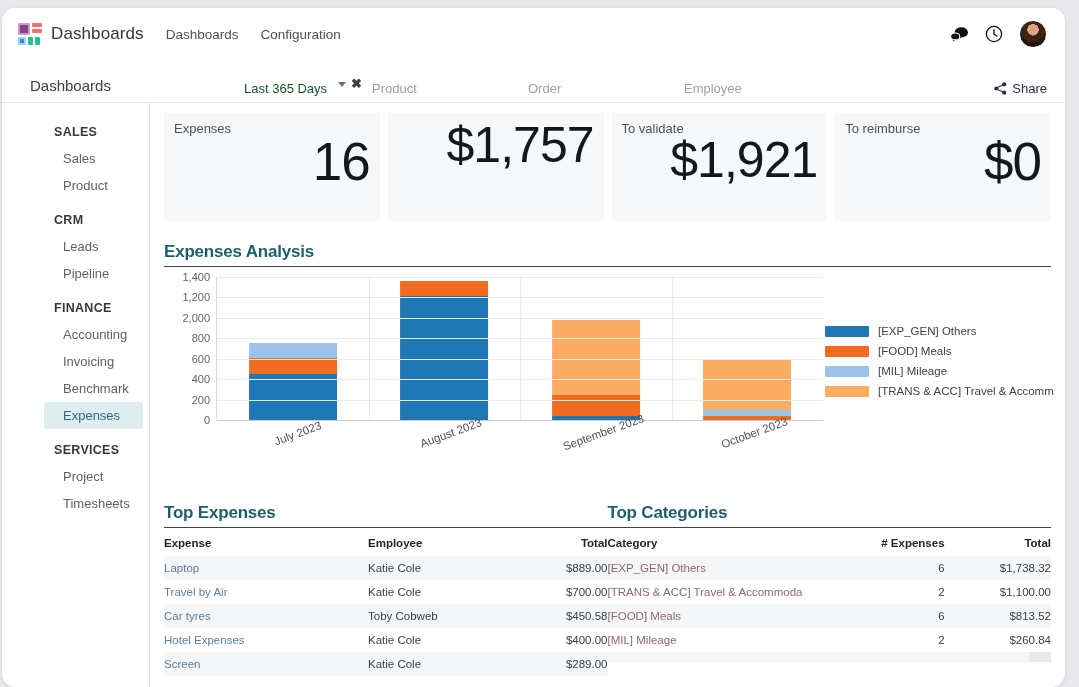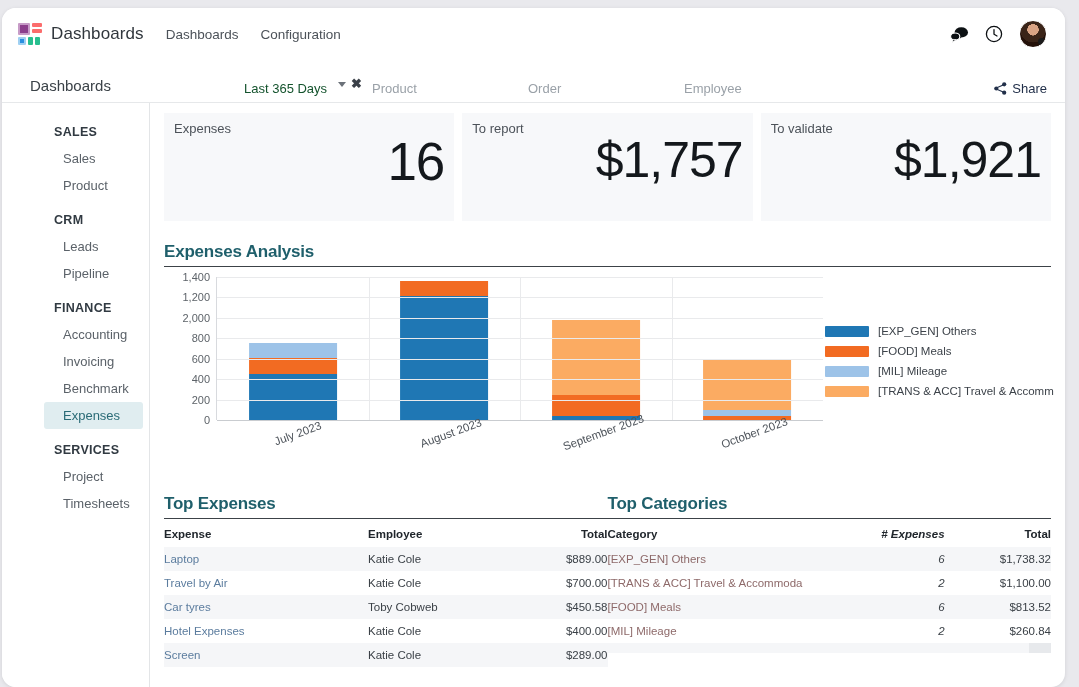--- a/index.html
+++ b/index.html
@@ -87,31 +87,31 @@
   .seg{width:100%;}
   .xlabels{position:absolute;left:52px;right:228px;top:146px;height:42px;display:flex;}
   .xcell{flex:1 1 0;position:relative;}
   .xlab{position:absolute;left:50%;top:6px;font-size:11.5px;color:#4e545b;white-space:nowrap;transform-origin:left top;transform:rotate(-20deg) translateX(-42%);}
   .legend{position:absolute;right:6px;top:48px;width:220px;}
   .lrow{display:flex;align-items:center;margin-bottom:8px;}
   .lsw{width:44px;height:11px;flex:0 0 auto;margin-right:9px;border-radius:1px;}
   .ltx{font-size:11.5px;color:#3c4249;white-space:nowrap;}
 
   
-  .tables{display:flex;margin-top:17px;}
+  .tables{display:flex;margin-top:26px;}
   .tcol{flex:1 1 0;min-width:0;}
   table{width:100%;border-collapse:collapse;table-layout:fixed;}
   th{font-size:11.5px;color:#20262c;font-weight:bold;padding:9px 0 7px 0;text-align:left;}
   td{font-size:11.5px;padding:6px 0;color:#3b4147;}
   .tbl tbody tr:nth-child(odd){background:#f5f6f8;}
   .c-link{color:#5b7c9e;}
   .c-link2{color:#8e6a6a;}
   .num{text-align:right;}
   .ctr-w1{width:58%;}
-  .ctr-w2{width:18%;font-style:italic;}
+  .ctr-w2{width:18%;}
   .ctr-w3{width:24%;}
   .te-w1{width:46%;}
   .te-w2{width:32%;}
   .te-w3{width:22%;}
   .scrollstub{height:10px;background:#f5f6f8;position:relative;}
   .scrollstub:after{content:"";position:absolute;right:0;top:0;width:22px;height:10px;background:#e7e9ec;}
 </style>
 </head>
 <body>
 
@@ -212,26 +212,29 @@
     </div>
 
     <div class="content">
 
       <div class="kpis">
         <div class="kpi">
           <div class="klabel">Expenses</div>
           <div class="kval">16</div>
         </div>
         <div class="kpi">
-          <div class="klabel">To report</div>
           <div class="kval small">$1,757</div>
         </div>
         <div class="kpi">
           <div class="klabel">To validate</div>
           <div class="kval small">$1,921</div>
+        </div>
+        <div class="kpi">
+          <div class="klabel">To reimburse</div>
+          <div class="kval">$0</div>
         </div>
       </div>
 
       <div class="sec">
         <div class="sectitle">Expenses Analysis</div>
         <div class="secrule"></div>
 
         <div class="chartwrap">
           <div class="ylabels" id="ylabels">
               <div class="ylab" style="top: 143px;">0</div>

